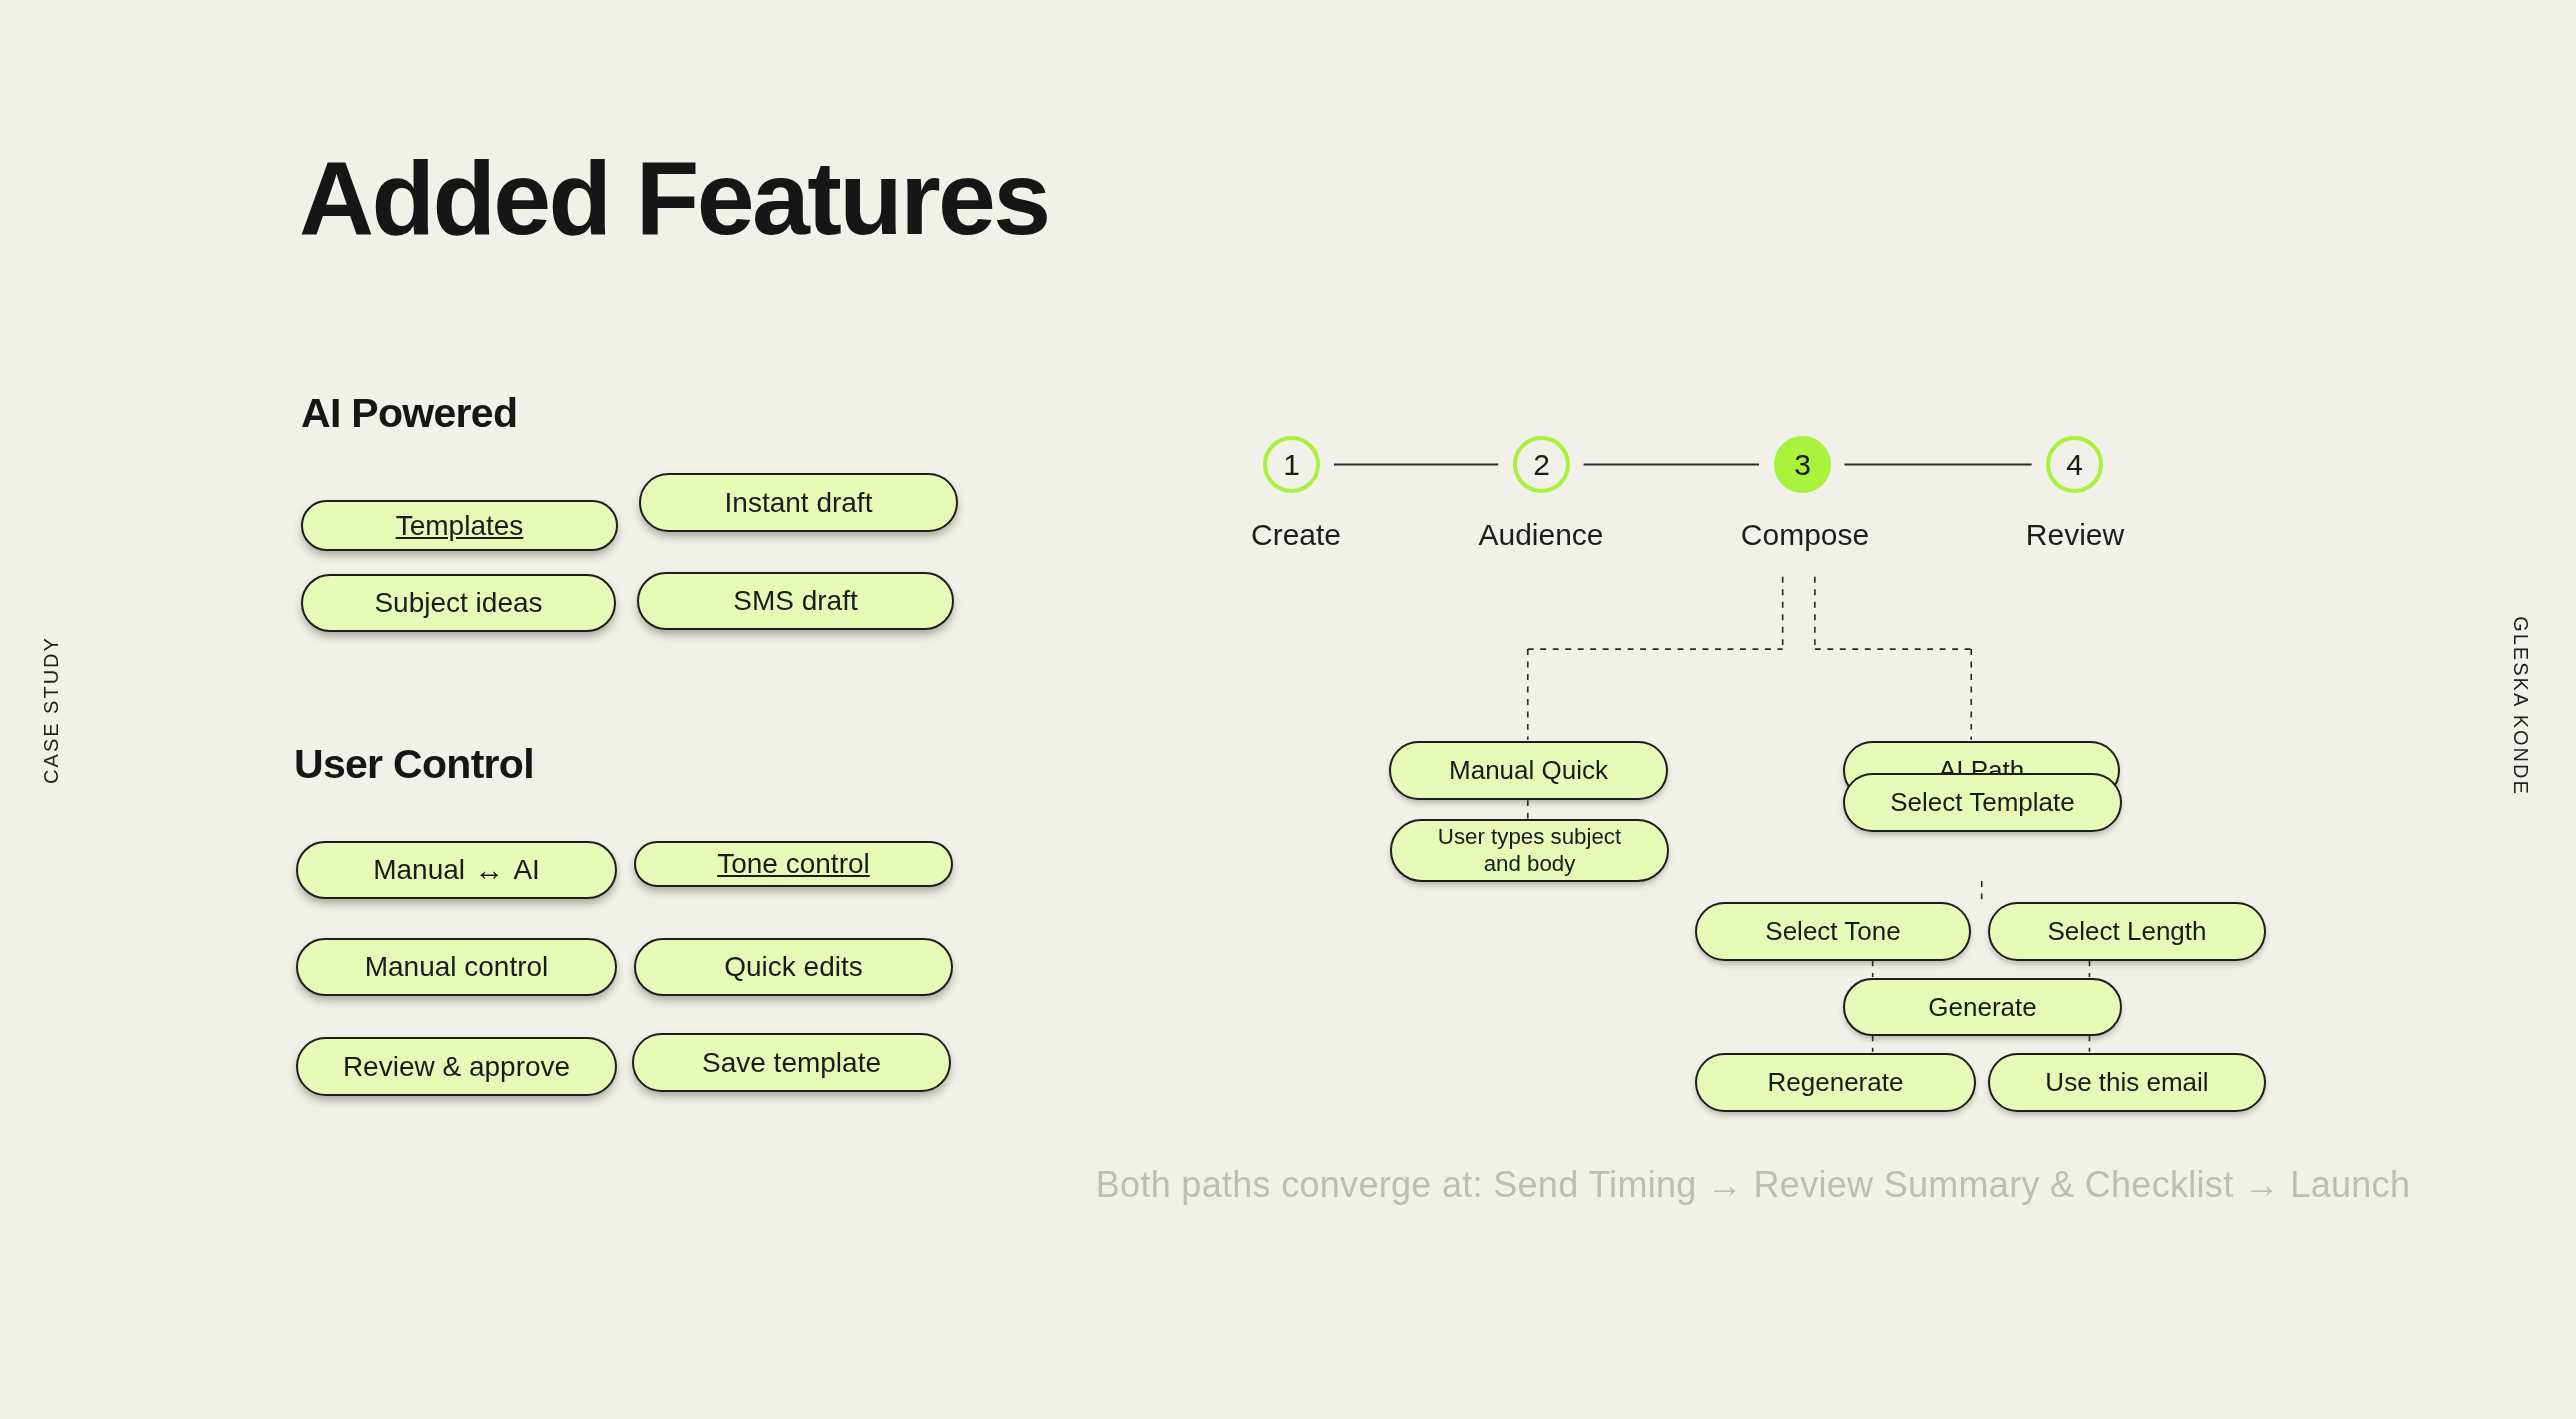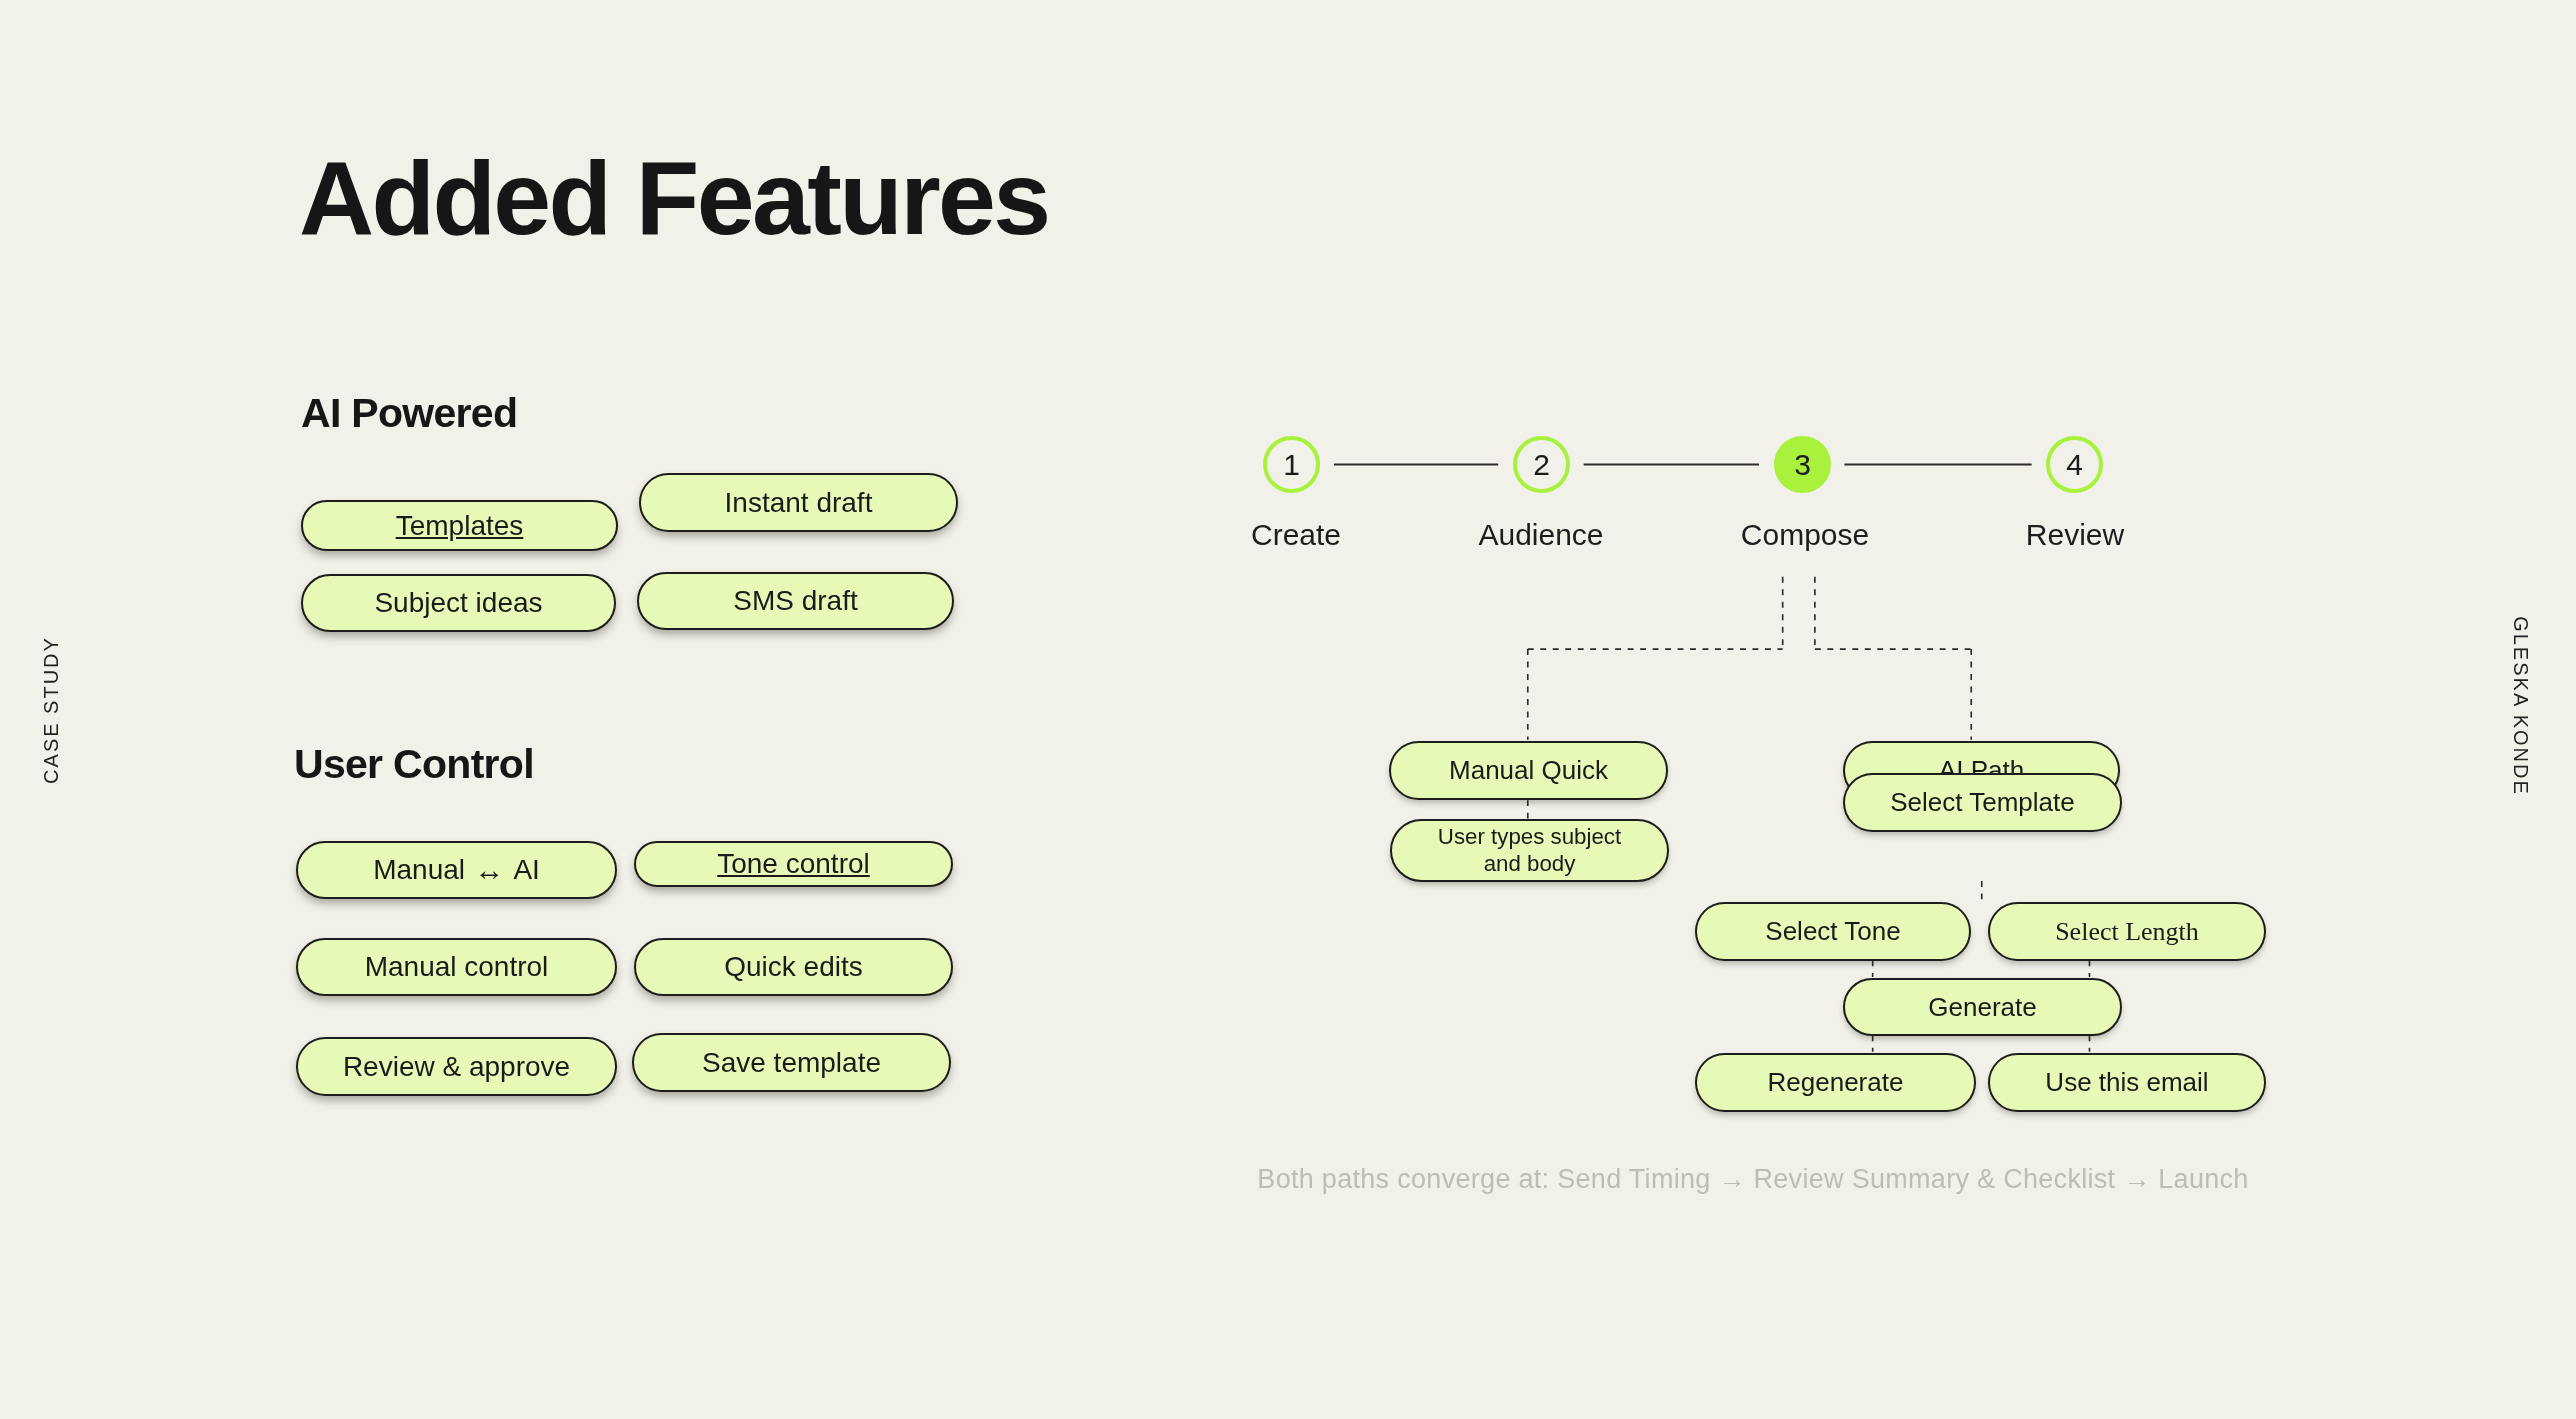--- a/index.html
+++ b/index.html
@@ -42,21 +42,21 @@
     display:flex;align-items:center;justify-content:center;
     font-size:30px;font-weight:500;color:#1b1b1b;background:transparent;
   }
   .step-circle.active{background:#a8f13c;}
   .step-label{
     position:absolute;top:518px;transform:translateX(-50%);
     font-size:30px;font-weight:500;color:#1d1d1d;white-space:nowrap;
   }
   .note{
     position:absolute;left:1753px;top:1164px;transform:translateX(-50%);
-    font-size:27px;font-weight:500;color:#bdbdb2;letter-spacing:0.3px;white-space:nowrap;
+    font-size:36px;font-weight:500;color:#bdbdb2;letter-spacing:0.3px;white-space:nowrap;
   }
 </style>
 </head>
 <body>
 
 <div class="side-label left">CASE STUDY</div>
 <div class="side-label right">GLESKA KONDE</div>
 
 <h1 class="title">Added Features</h1>
 
@@ -114,21 +114,21 @@
 <div class="pill flow" style="left:1389px;top:741px;width:279px;height:59px;">Manual Quick</div>
 <div class="pill flow" style="left:1843px;top:741px;width:277px;height:59px;">AI Path</div>
 
 <div class="pill flow detail" style="left:1390px;top:819px;width:279px;height:63px;">
   <span>User types subject</span>
   <span>and body</span>
 </div>
 <div class="pill flow" style="left:1843px;top:773px;width:279px;height:59px;">Select Template</div>
 
 <div class="pill flow" style="left:1695px;top:902px;width:276px;height:59px;">Select Tone</div>
-<div class="pill flow" style="left:1988px;top:902px;width:278px;height:59px;font-family:Liberation Serif, serif;">Select Length</div>
+<div class="pill flow" style="left:1988px;top:902px;width:278px;height:59px;">Select Length</div>
 
 <div class="pill flow" style="left:1843px;top:978px;width:279px;height:58px;">Generate</div>
 
 <div class="pill flow" style="left:1695px;top:1053px;width:281px;height:59px;">Regenerate</div>
 <div class="pill flow" style="left:1988px;top:1053px;width:278px;height:59px;">Use this email</div>
 
 <div class="note">Both paths converge at: Send Timing → Review Summary &amp; Checklist → Launch</div>
 
 
 </body></html>

